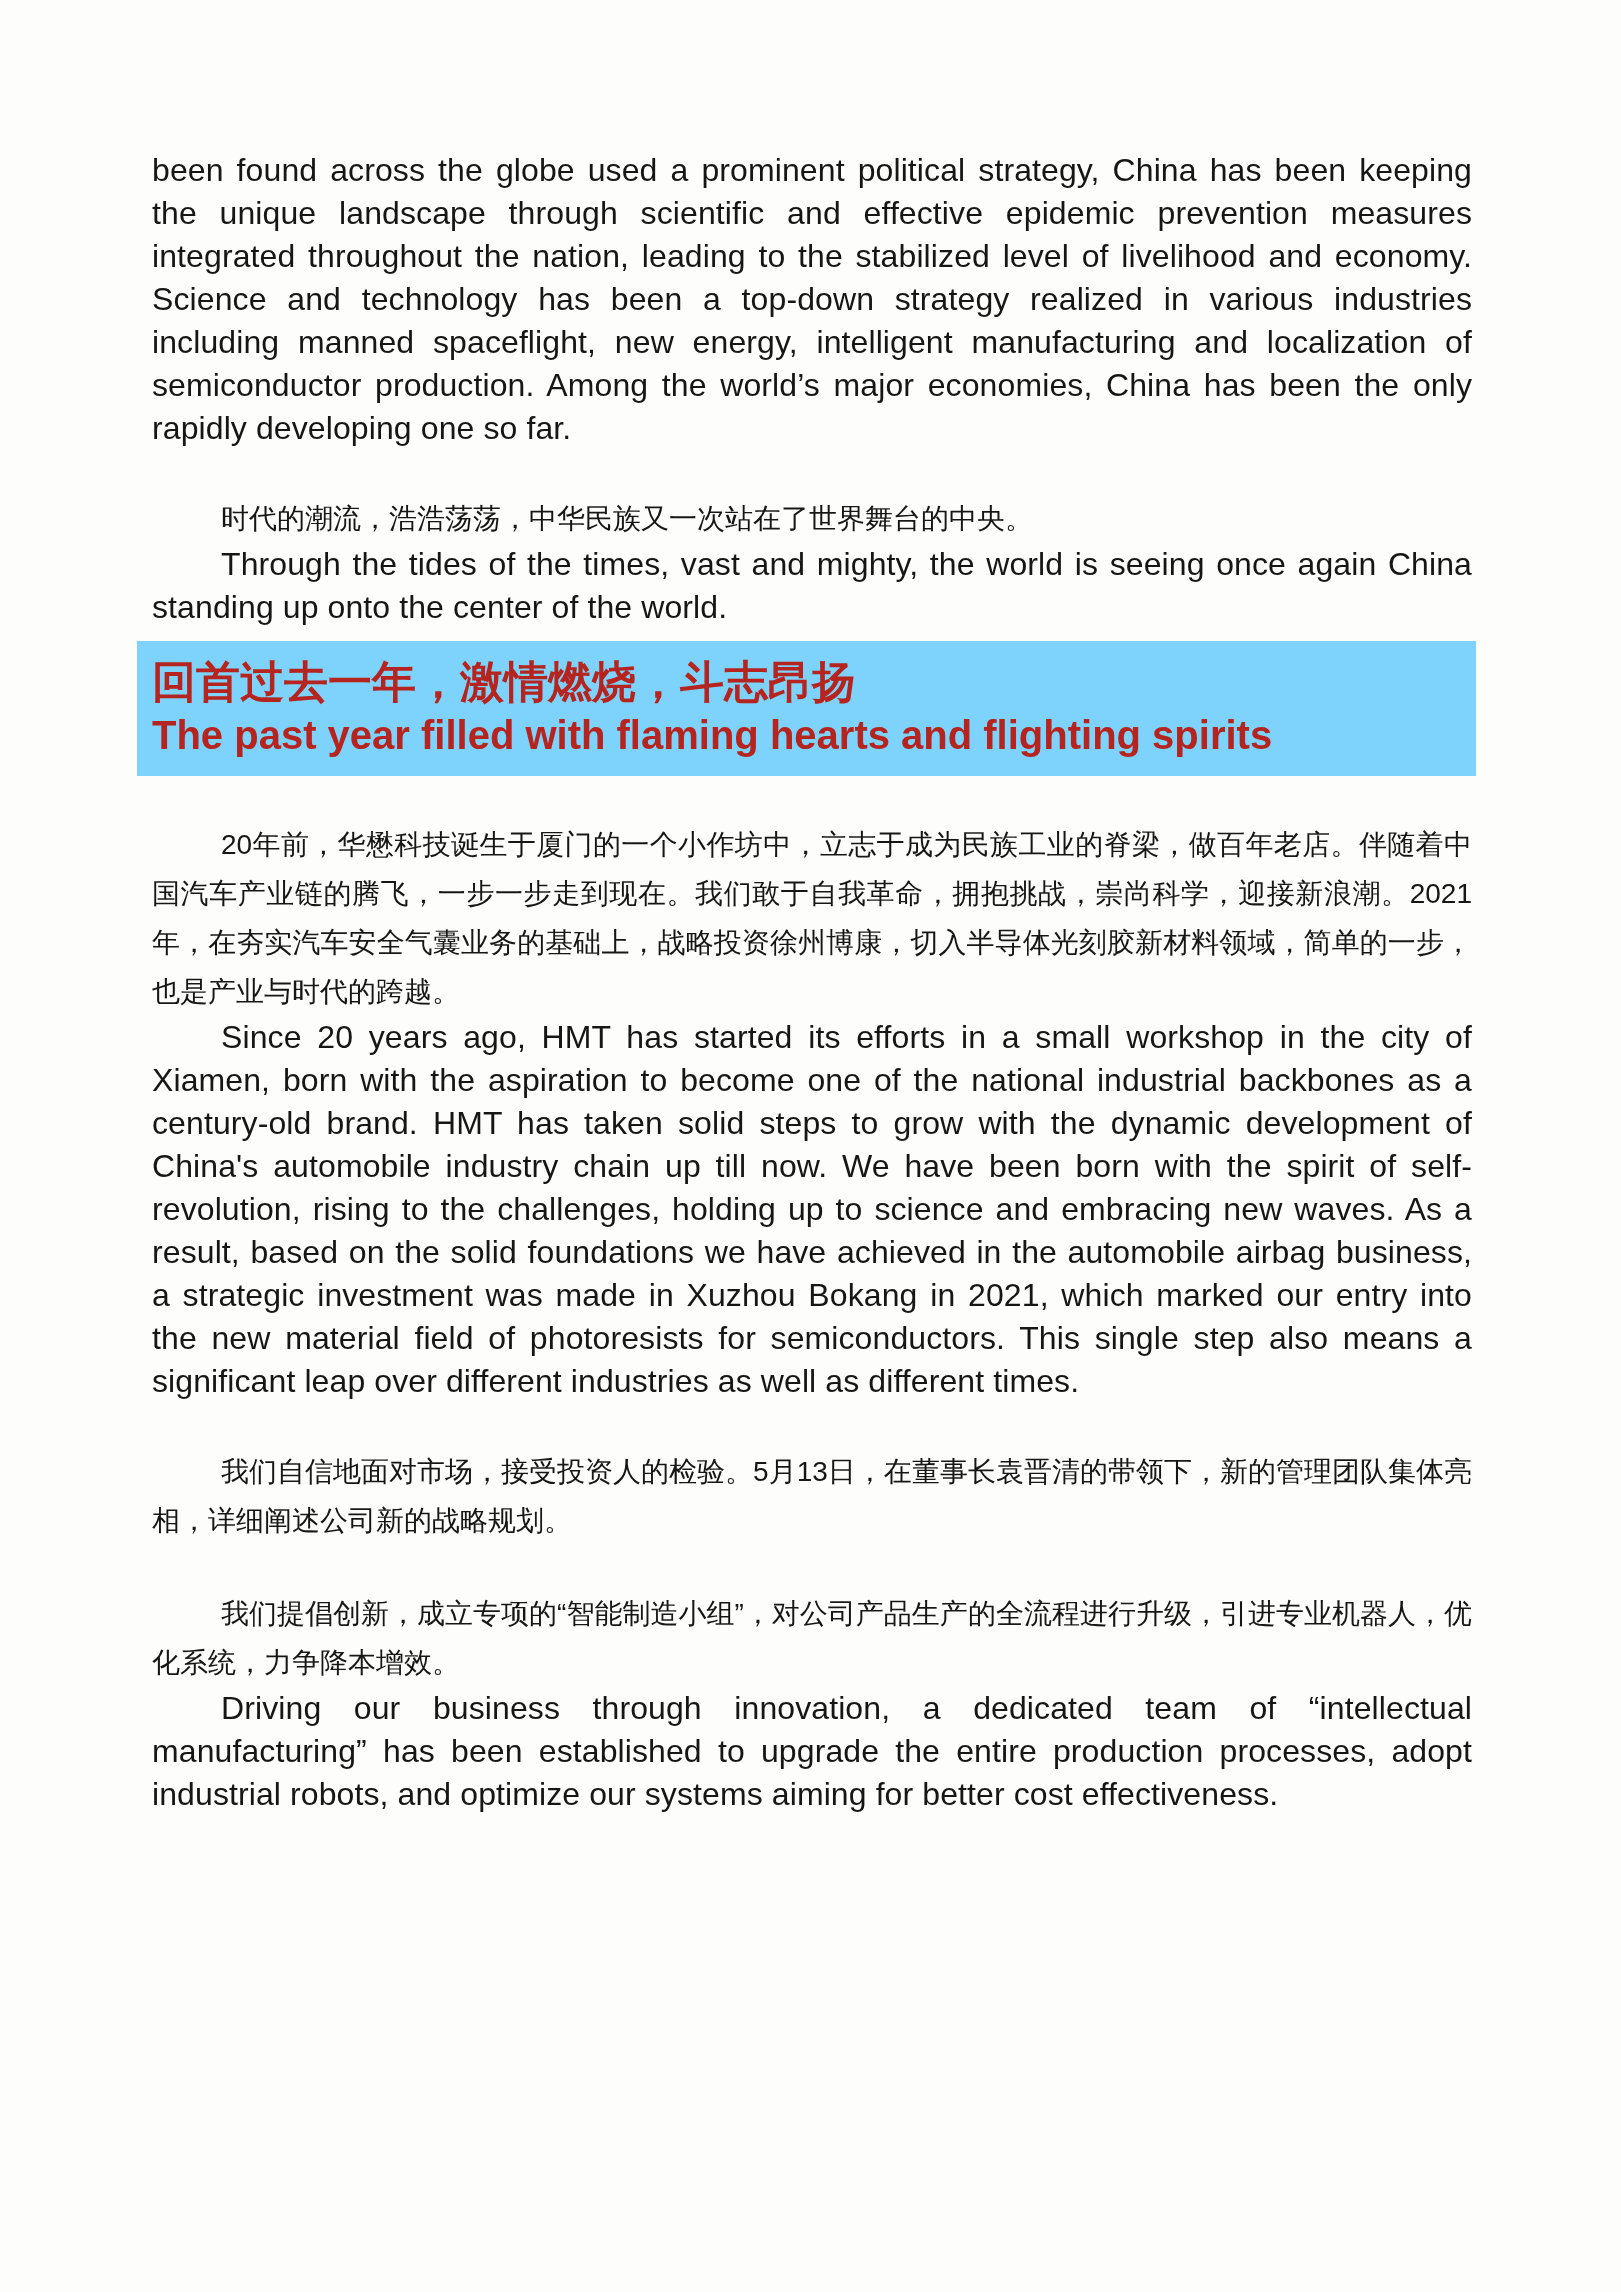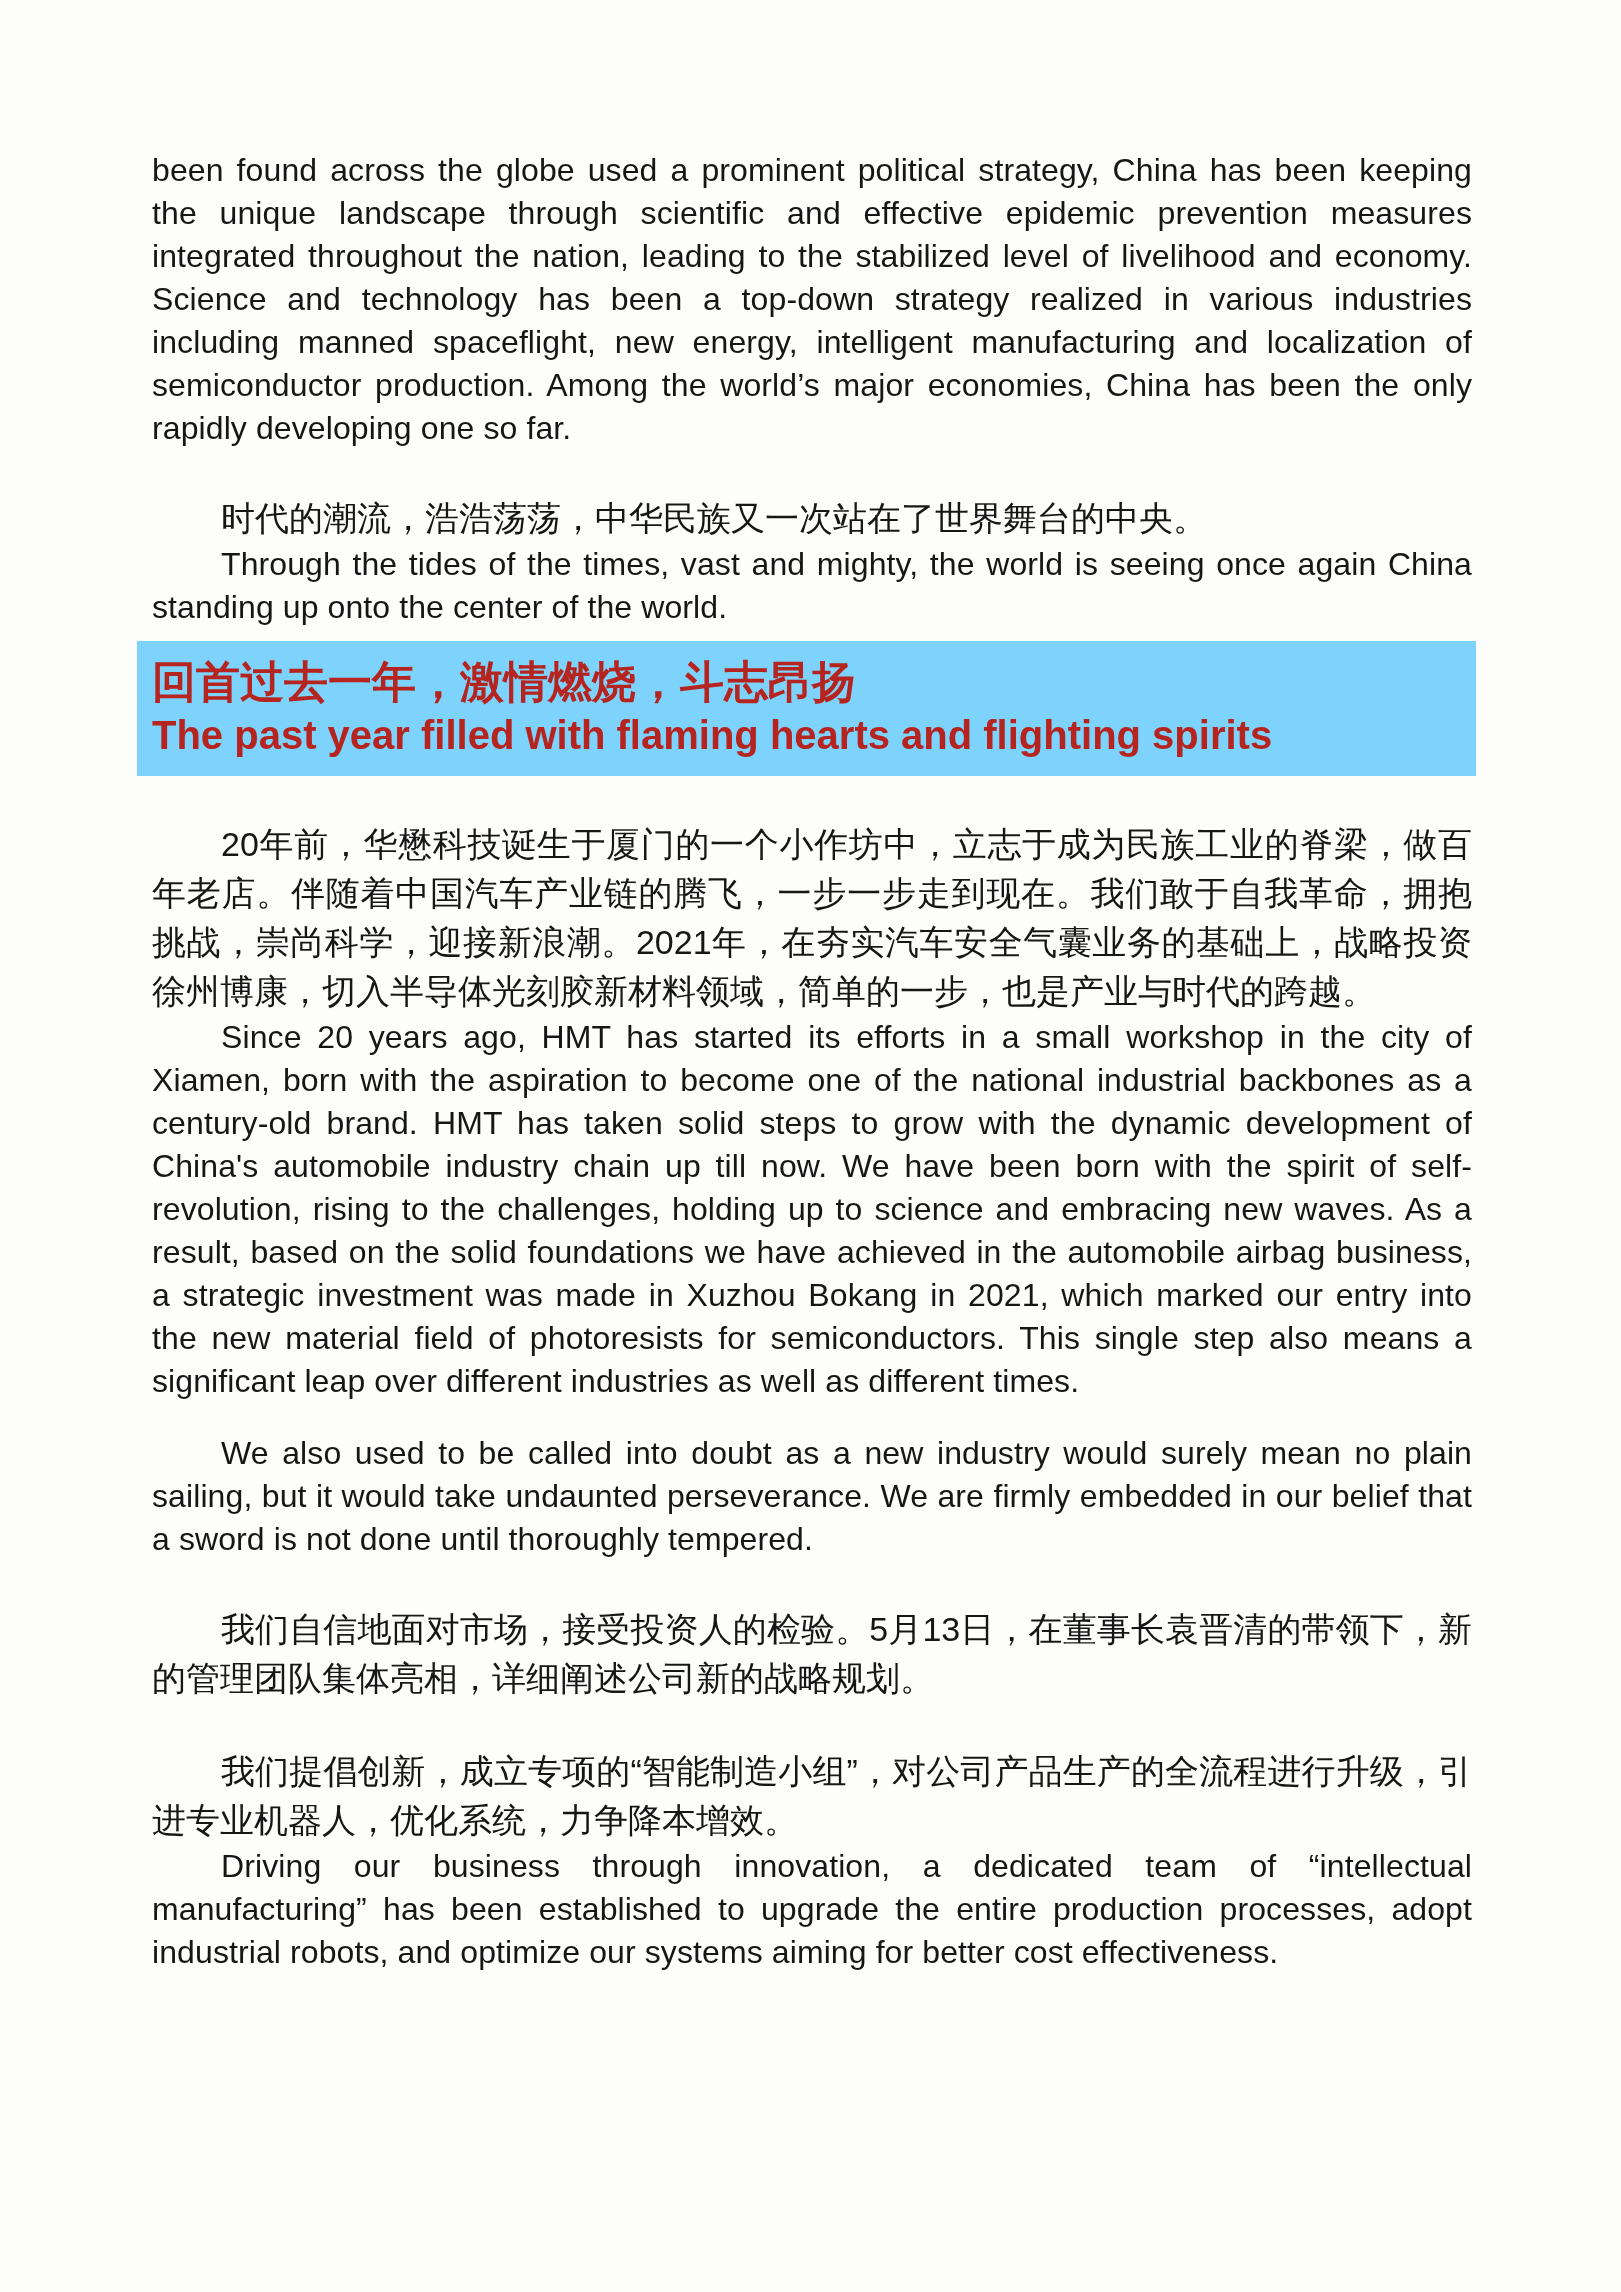--- a/index.html
+++ b/index.html
@@ -18,21 +18,21 @@
   }
   
   .en {
     font-size: 32px;
     line-height: 43px;
     text-align: justify;
     letter-spacing: 0.1px;
   }
   
   .zh {
-    font-size: 34px;
+    font-size: 28px;
     line-height: 49px;
     text-align: justify;
     margin-top: 44px;
   }
   .indent { text-indent: 69px; }
   .group { margin-bottom: 29px; }
   .after-p1 { margin-bottom: 7.8px; }
   .after-p2 { margin-bottom: 11.8px; }
 
   
@@ -83,21 +83,20 @@
     <div class="heading-zh">回首过去一年，激情燃烧，斗志昂扬</div>
     <div class="heading-en">The past year filled with flaming hearts and flighting spirits</div>
   </div>
 
   <div class="group">
     <p class="zh indent">20年前，华懋科技诞生于厦门的一个小作坊中，立志于成为民族工业的脊梁，做百年老店。伴随着中国汽车产业链的腾飞，一步一步走到现在。我们敢于自我革命，拥抱挑战，崇尚科学，迎接新浪潮。2021年，在夯实汽车安全气囊业务的基础上，战略投资徐州博康，切入半导体光刻胶新材料领域，简单的一步，也是产业与时代的跨越。</p>
     <p class="en indent">Since 20 years ago, HMT has started its efforts in a small workshop in the city of Xiamen, born with the aspiration to become one of the national industrial backbones as a century-old brand. HMT has taken solid steps to grow with the dynamic development of China's automobile industry chain up till now. We have been born with the spirit of self-revolution, rising to the challenges, holding up to science and embracing new waves. As a result, based on the solid foundations we have achieved in the automobile airbag business, a strategic investment was made in Xuzhou Bokang in 2021, which marked our entry into the new material field of photoresists for semiconductors. This single step also means a significant leap over different industries as well as different times.</p>
   </div>
 
   <div class="group">
-    <p class="en indent">We also used to be called into doubt as a new industry would surely mean no plain sailing, but it would take undaunted perseverance. We are firmly embedded in our belief that a sword is not done until thoroughly tempered.</p>
   </div>
 
   <div class="group">
     <p class="zh indent">我们自信地面对市场，接受投资人的检验。5月13日，在董事长袁晋清的带领下，新的管理团队集体亮相，详细阐述公司新的战略规划。</p>
   </div>
 
   <div class="group">
     <p class="zh indent"><span>我们提倡创新，成立专项的“</span><b>智能制造小组</b><span>”，对公司产品生产的全流程进行升级，引进专业机器人，优化系统，力争降本增效。</span></p>
     <p class="en indent"><span>Driving our business through innovation, </span><b>a dedicated team of “intellectual manufacturing”</b><span> has been established to upgrade the entire production processes, adopt industrial robots, and optimize our systems aiming for better cost effectiveness.</span></p>
   </div>

